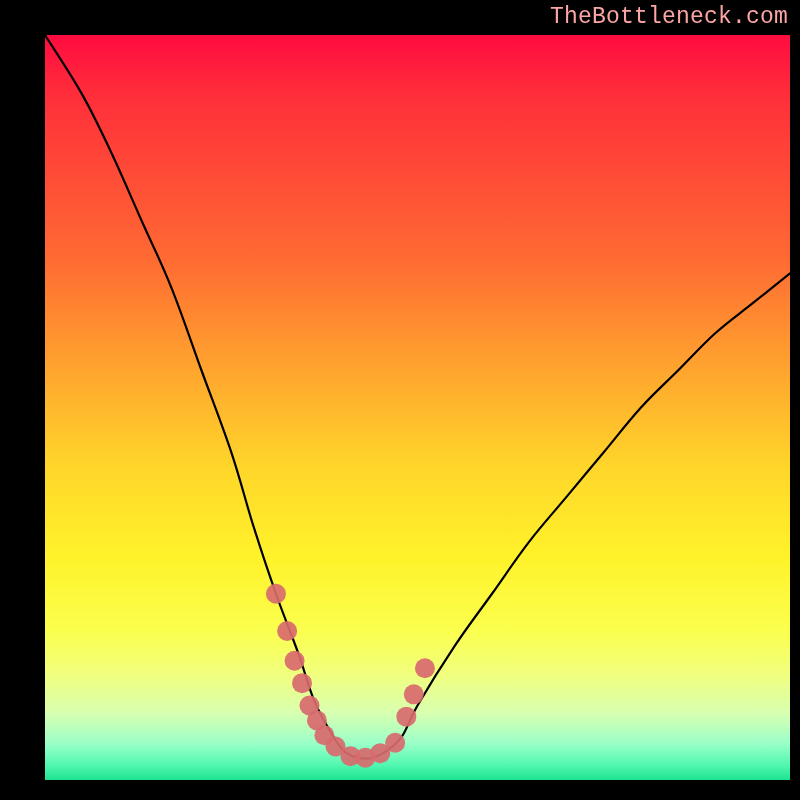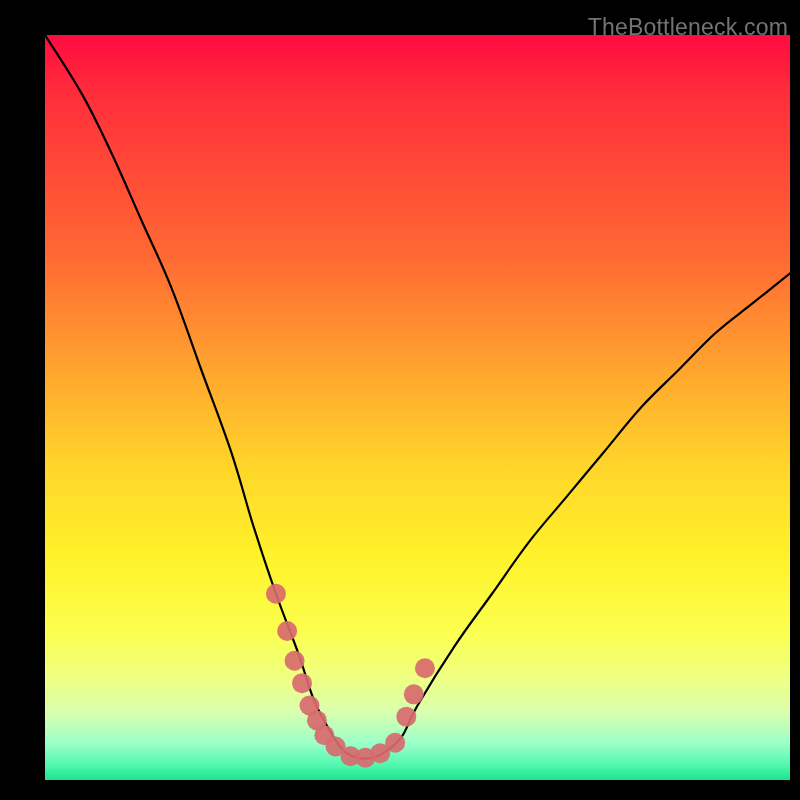--- a/index.html
+++ b/index.html
@@ -35,26 +35,27 @@
       #fbff4e 80%,
       #f0ff80 86%,
       #d8ffb0 91%,
       #9cffc8 95%,
       #52f7b0 98%,
       #1ce38e 100%
     );
   }
   .watermark {
     position: absolute;
-    top: 14px;
+    top: 4px;
     right: 12px;
-    color: #737373;
+    color: #fca5a5;
     font-size: 23px;
     letter-spacing: 0.2px;
     font-weight: 400;
+    font-family: Liberation Mono, monospace;
   }
   svg.curves {
     position: absolute;
     left: 0;
     top: 0;
     width: 745px;
     height: 745px;
   }
 </style>
 </head>

